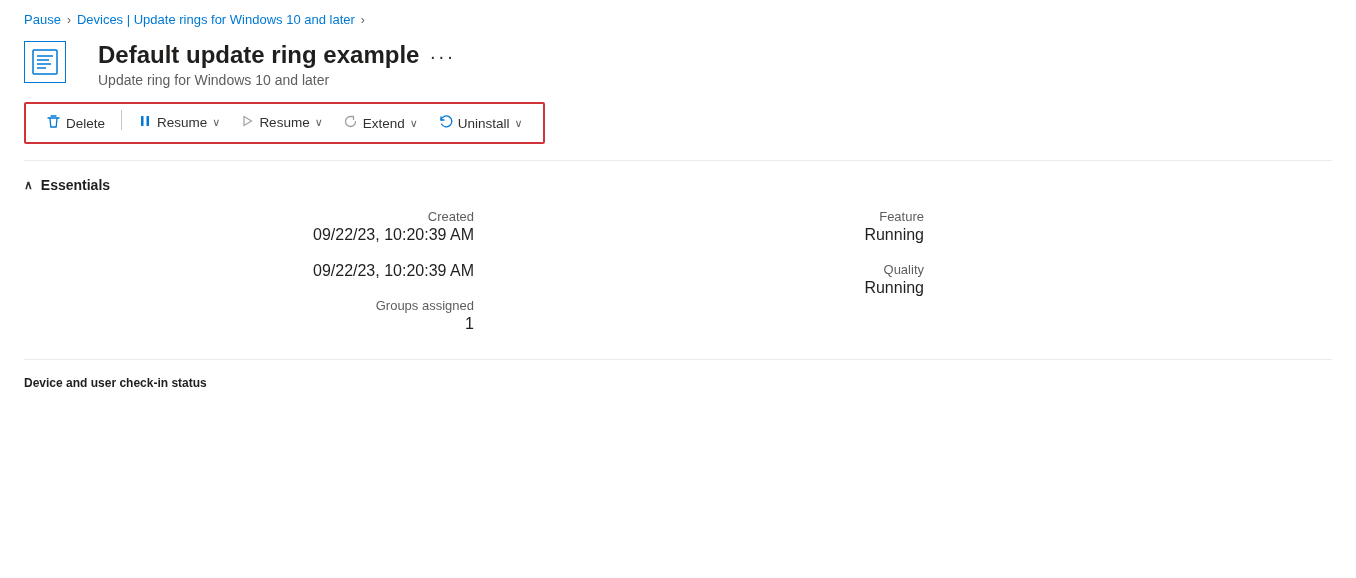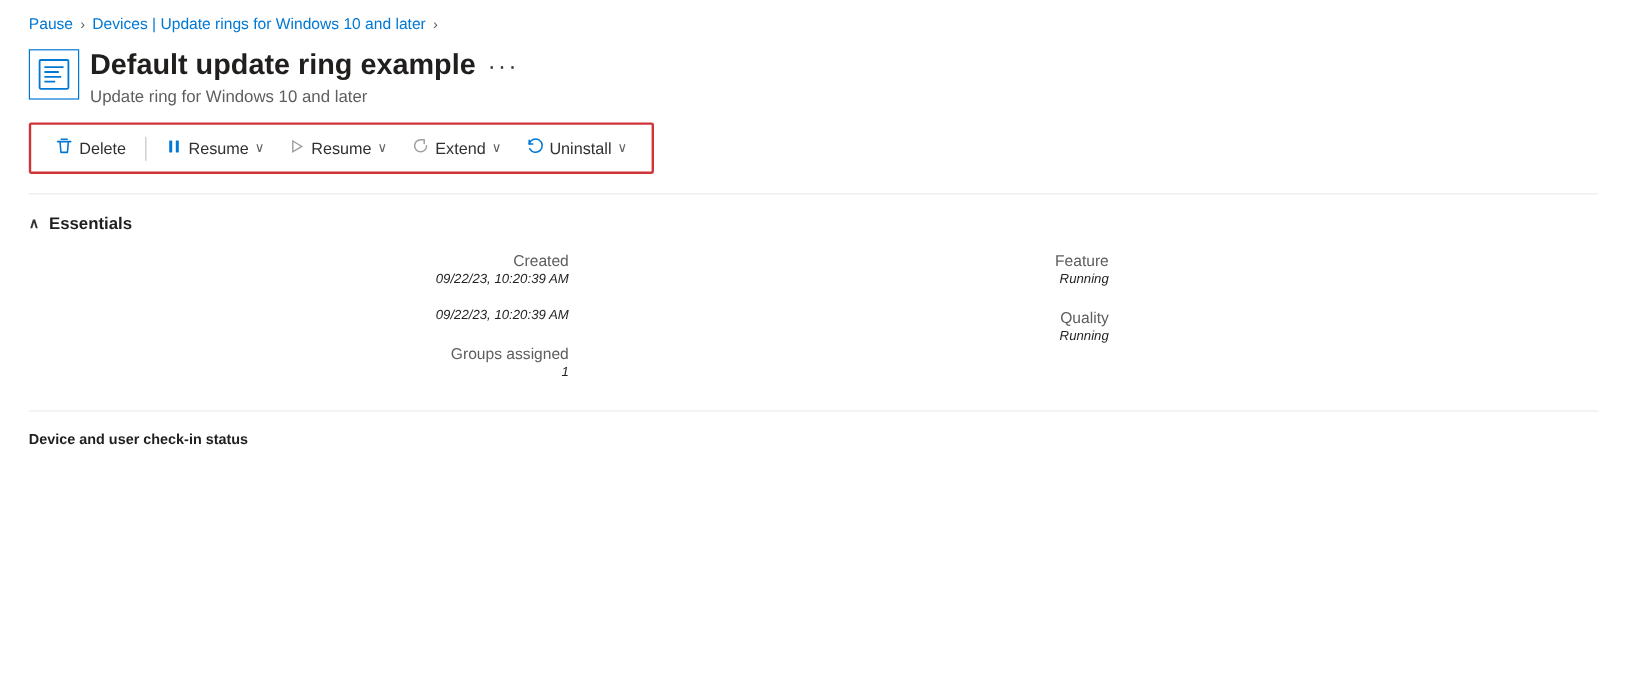--- a/index.html
+++ b/index.html
@@ -37,21 +37,21 @@
     }
 
     .breadcrumb-separator {
       color: #605e5c;
       font-size: 12px;
     }
 
     .page-header {
       display: flex;
       align-items: flex-start;
-      gap: 9px;
+      gap: 32px;
       margin-bottom: 4px;
     }
 
     .page-icon {
       width: 42px;
       height: 42px;
       border: 1.5px solid #0078d4;
       display: flex;
       align-items: center;
       justify-content: center;
@@ -86,21 +86,21 @@
     }
 
     .page-subtitle {
       font-size: 14px;
       color: #605e5c;
       margin-top: 2px;
     }
 
     .toolbar {
       display: flex;
-      align-items: center;
+      align-items: flex-start;
       gap: 4px;
       border: 2px solid #d13438;
       padding: 6px 12px;
       margin: 14px 0 0 0;
       width: fit-content;
       border-radius: 2px;
     }
 
     .toolbar-btn {
       display: flex;
@@ -170,23 +170,22 @@
       text-align: right;
     }
 
     .essentials-label {
       font-size: 13px;
       color: #605e5c;
       margin-bottom: 2px;
     }
 
     .essentials-value {
-      font-size: 11px;
+      font-size: 16px;
       color: #201f1e;
-      font-style: italic;
     }
 
     .bottom-divider {
       border: none;
       border-top: 1px solid #edebe9;
       margin: 8px 0 16px 0;
     }
 
     .section-title {
       font-size: 12px;

